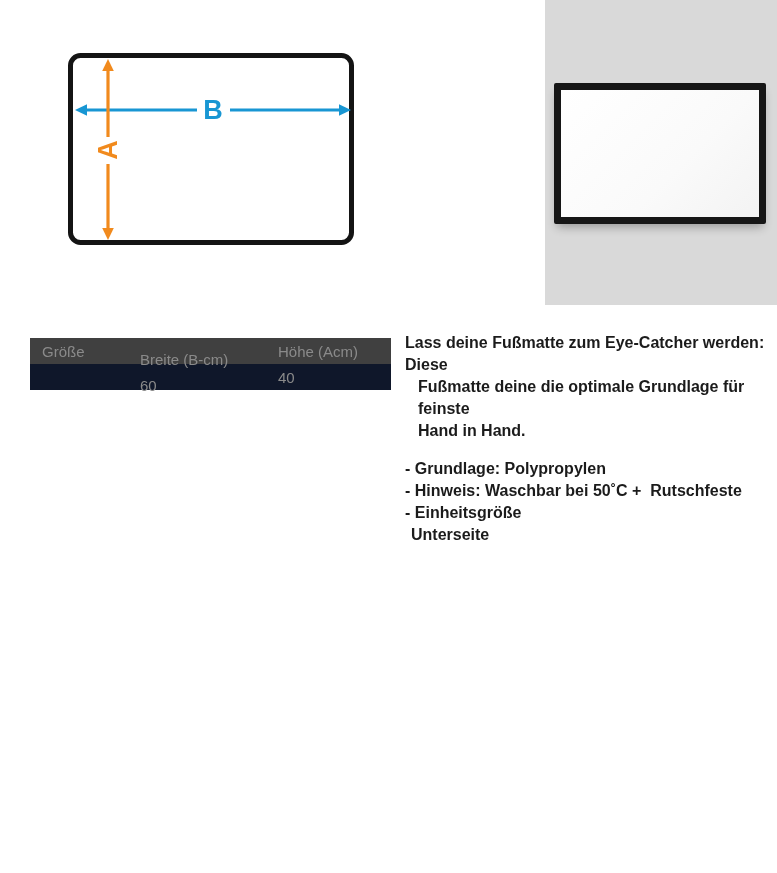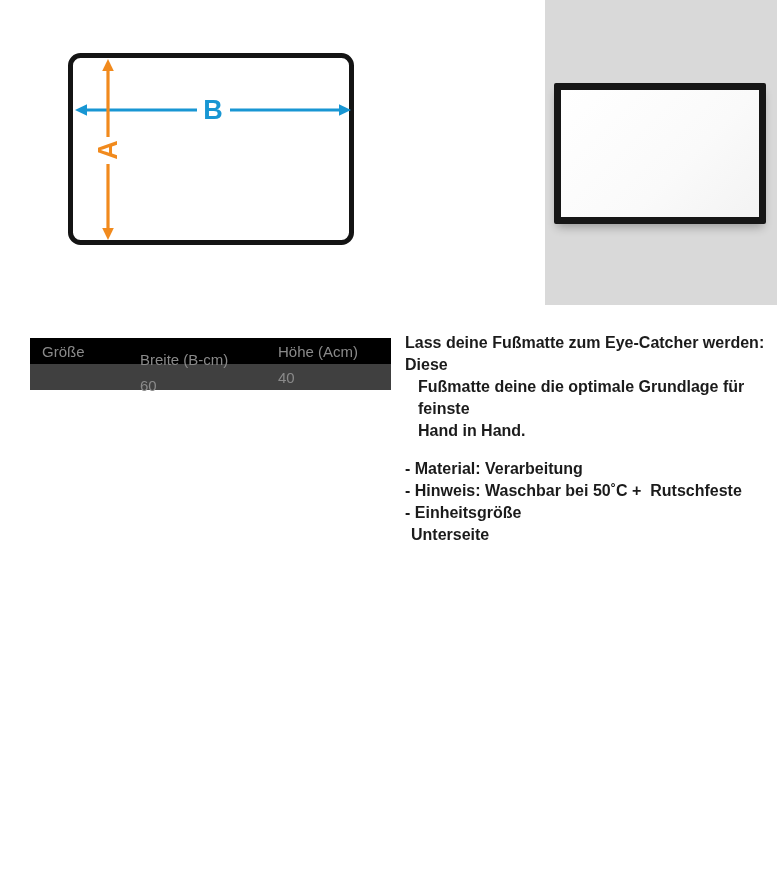--- a/index.html
+++ b/index.html
@@ -42,22 +42,22 @@
 
   
   .size-table {
     position: absolute;
     left: 30px; top: 338px;
     width: 361px;
     font-size: 15px;
     color: #8a8a8a;
   }
   .t-row { display: flex; height: 26px; align-items: center; }
-  .t-row.header { background: #000000; }
-  .t-row.data   { background: #404040; }
+  .t-row.header { background: #404040; }
+  .t-row.data   { background: #0f172a; }
   .t-cell { box-sizing: border-box; padding-left: 12px; overflow: hidden; white-space: nowrap; }
   .c1 { width: 98px; }
   .c2 { width: 138px; margin-top: 16px; }
   .c3 { width: 125px; }
 
   
   .description {
     position: absolute;
     left: 405px; top: 332px;
     width: 372px;
@@ -117,19 +117,19 @@
     </div>
   </div>
 
   <div class="description">
     <div class="intro-line">Lass deine Fußmatte zum Eye-Catcher werden: Diese</div>
     <div class="intro-line cont">Fußmatte deine die optimale Grundlage für feinste</div>
     <div class="intro-line cont">Hand in Hand.</div>
 
     <div class="spacer"></div>
 
-    <div class="bullet-line">- Material: Verarbeitung</div>
+    <div class="bullet-line">- Grundlage: Polypropylen</div>
     <div class="bullet-line">- Hinweis: Waschbar bei 50˚C +  Rutschfeste</div>
     <div class="bullet-line">- Einheitsgröße</div>
     <div class="bullet-line cont">Unterseite</div>
   </div>
 
 </div>
 
 </body></html>

